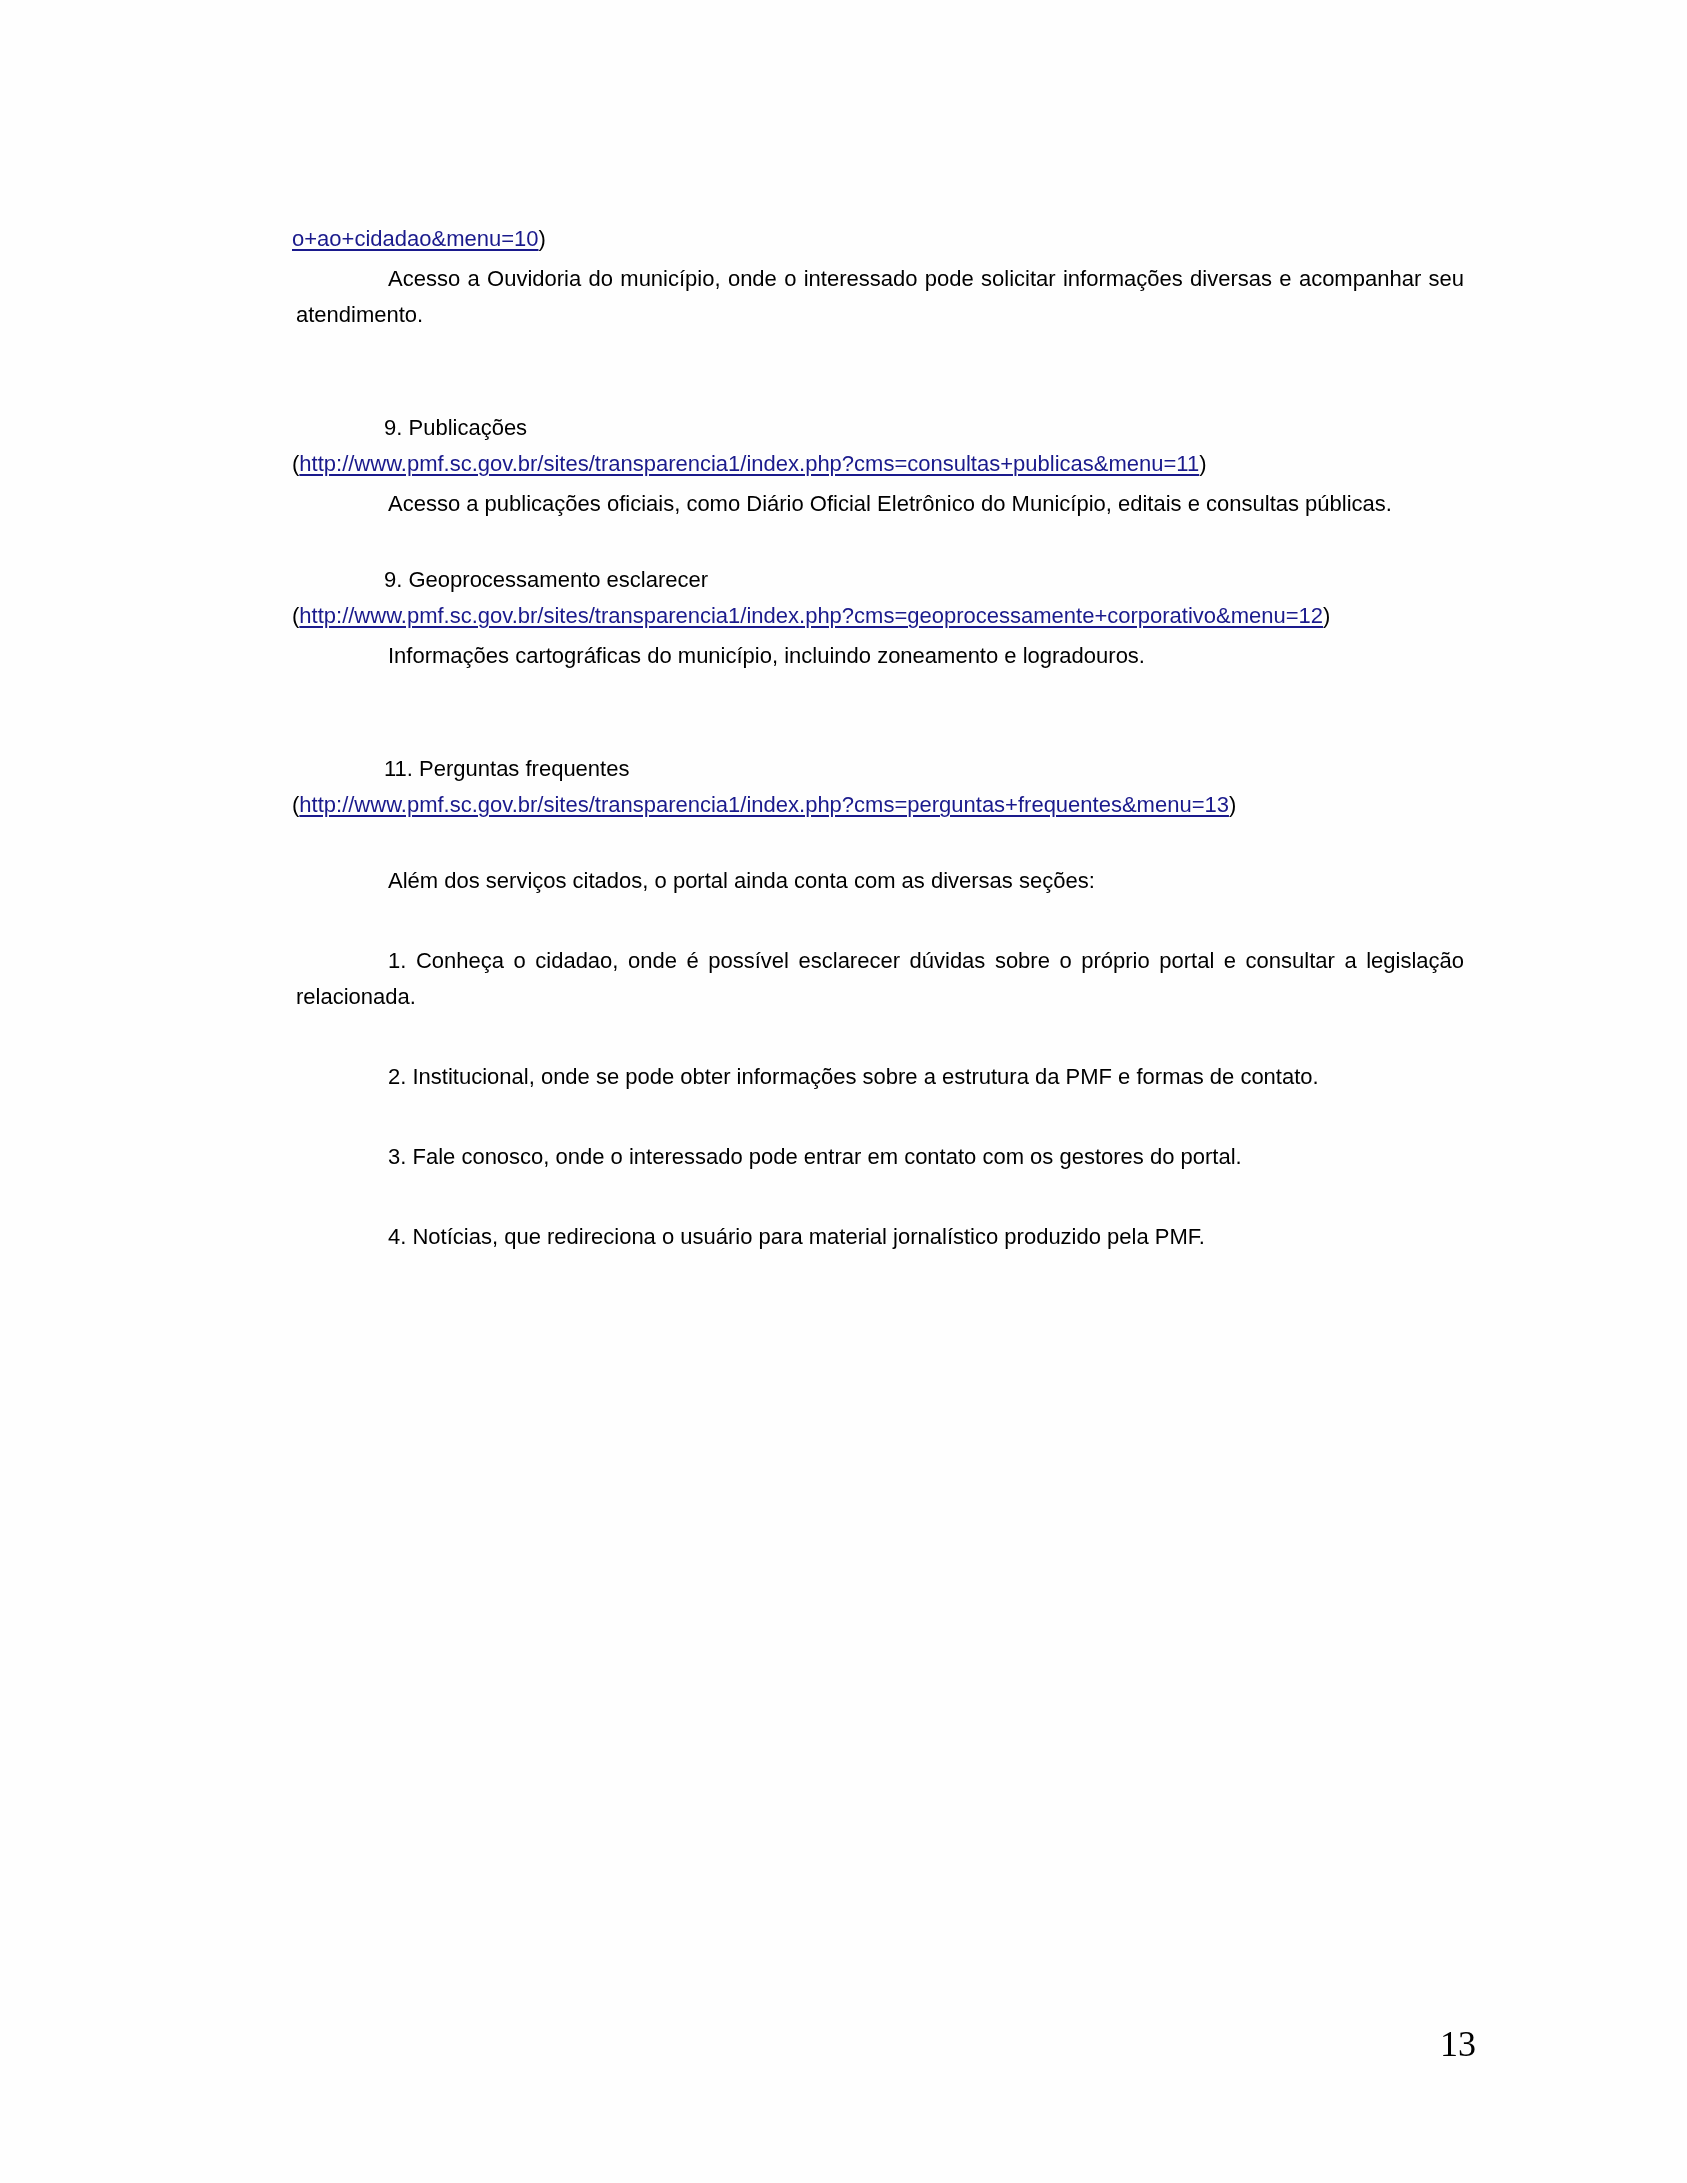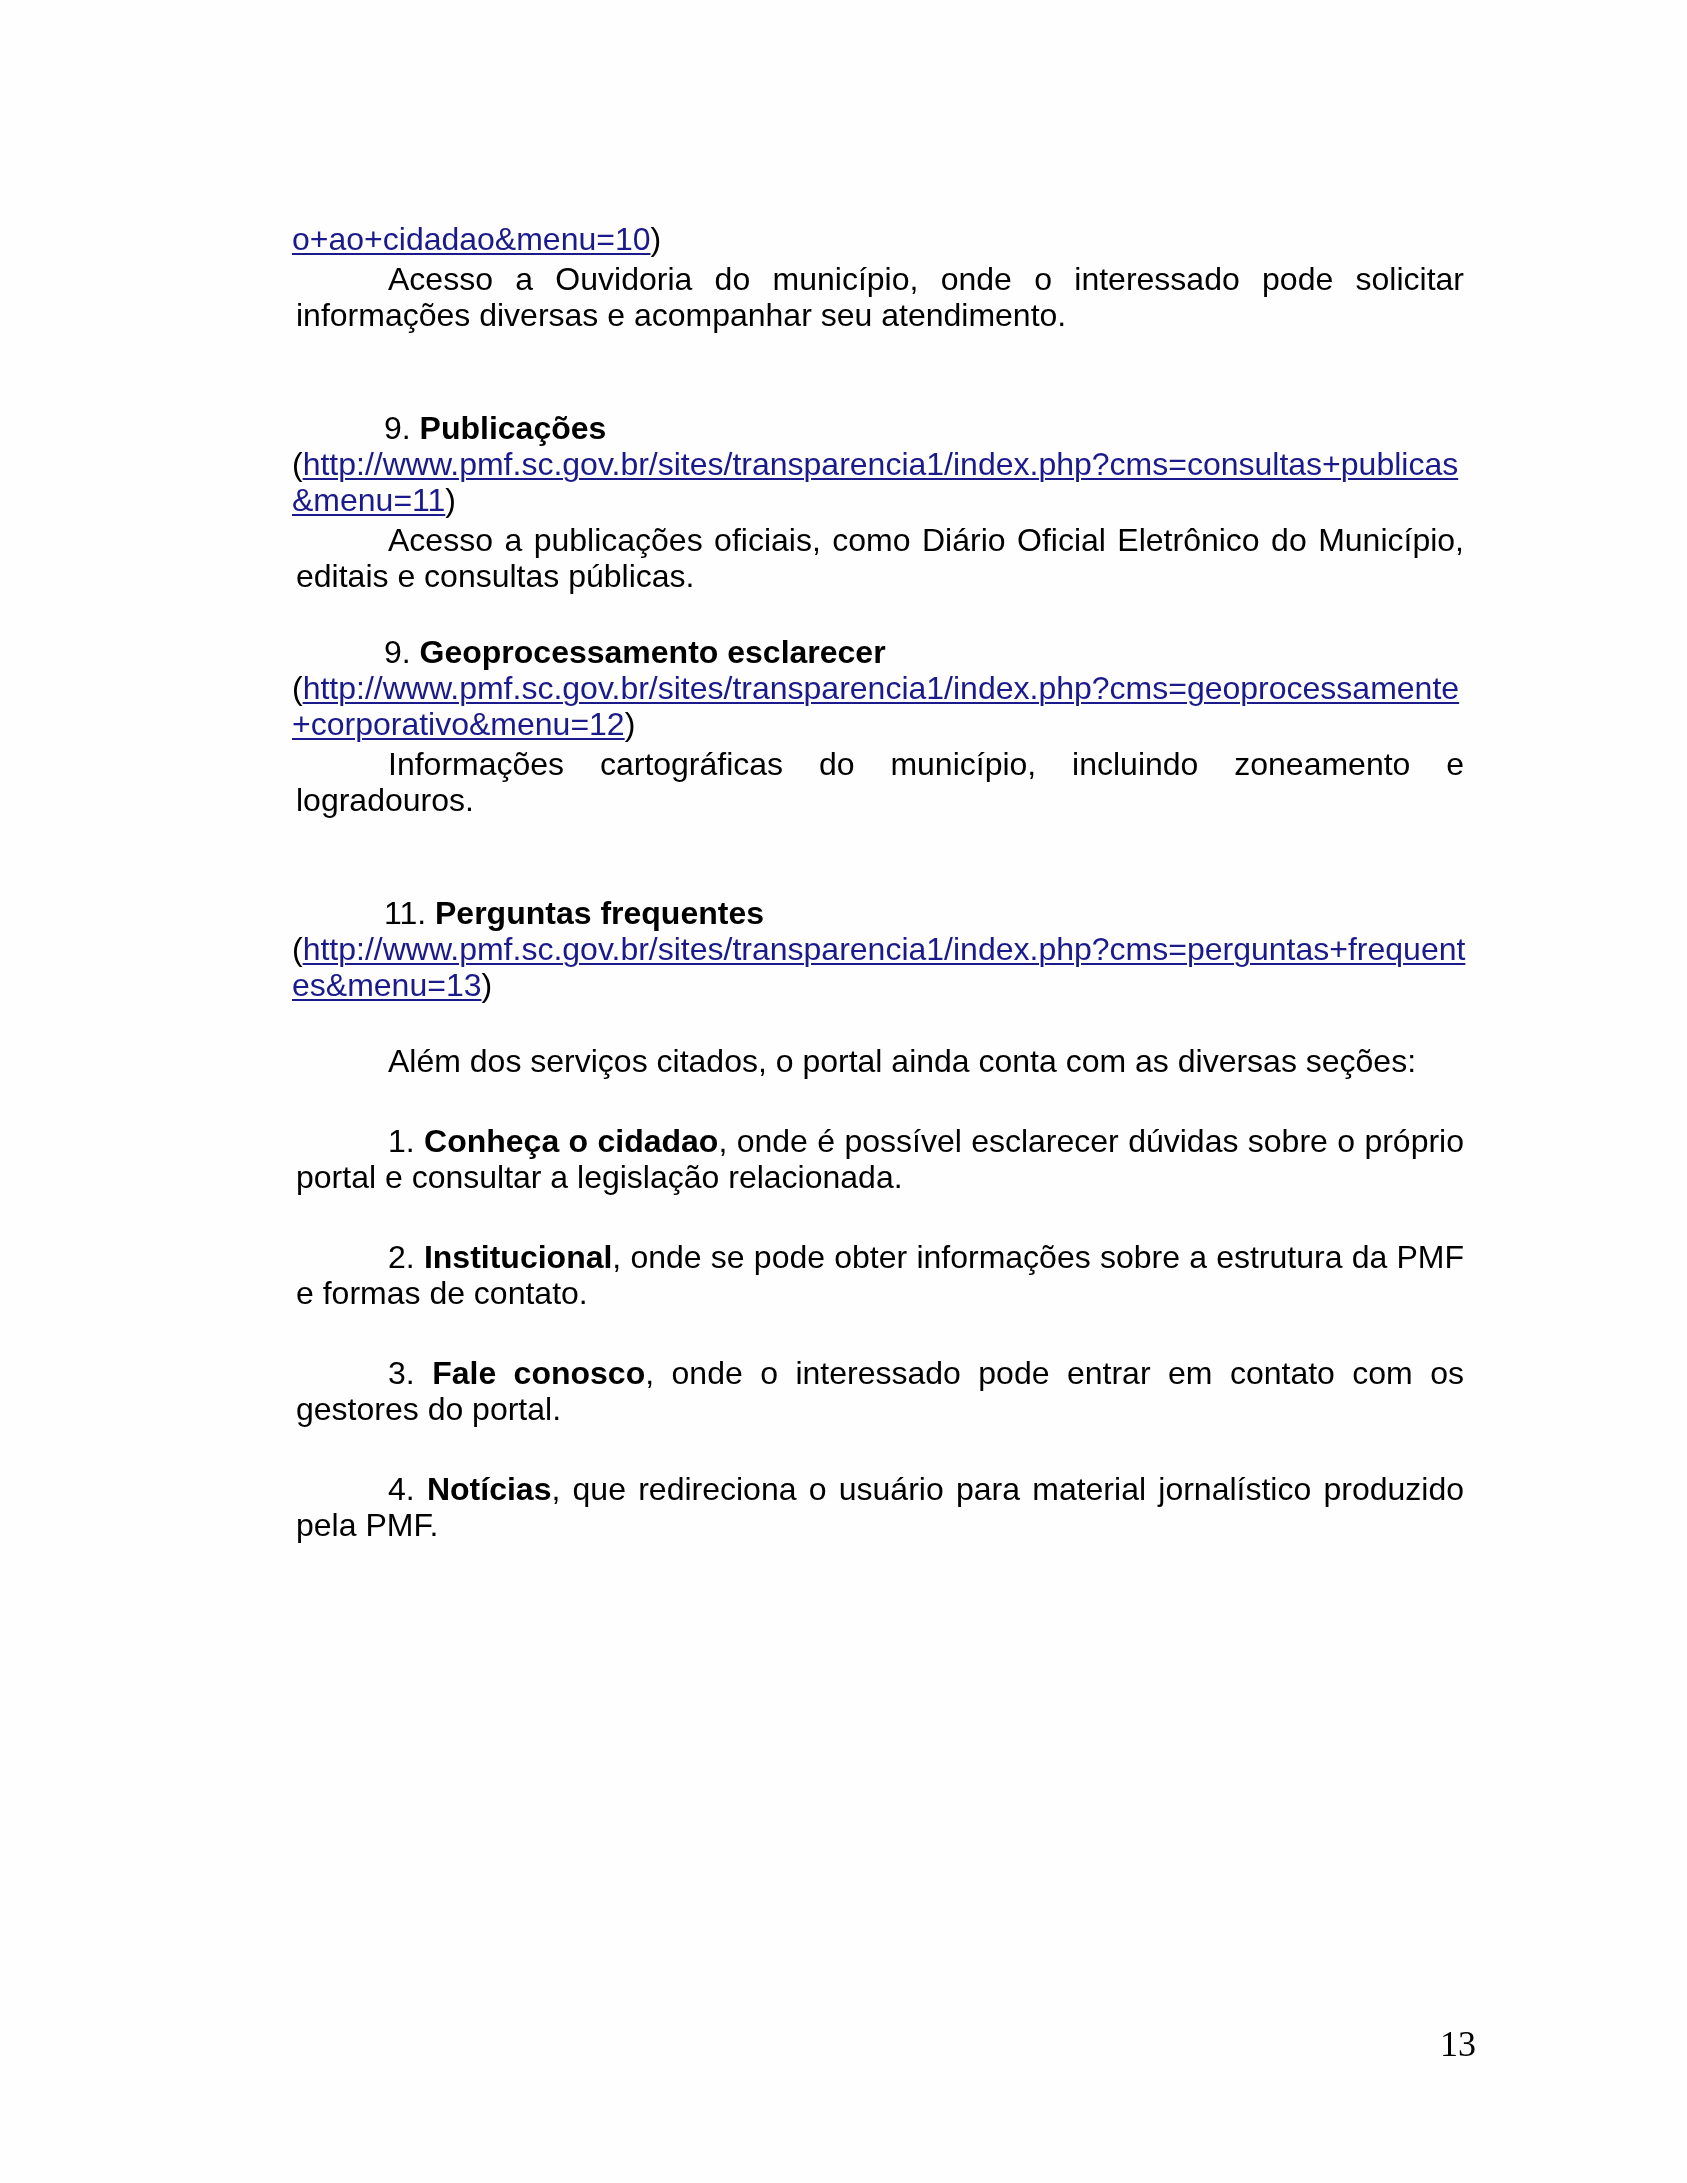--- a/index.html
+++ b/index.html
@@ -8,27 +8,27 @@
     background: #fefefe;
     position: relative;
     overflow: hidden;
     font-family: "Liberation Sans", sans-serif;
     color: #000;
   }
   .page {
     position: absolute;
     left: 292px; top: 221px;
     width: 1176px;
-    font-size: 32px;
+    font-size: 22px;
     line-height: 36px;
   }
   .p { margin: 4px; text-align: justify; text-align-last: left; }
   .indent { text-indent: 92px; }
   .link { color: #1a1a8c; text-decoration: underline; text-decoration-thickness: 1.6px; text-underline-offset: 3.3px; word-break: break-all; }
-  .b { font-weight: bold; }
+  .b { font-weight: normal; }
   .gap-s { height: 36px; }
   .gap-m { height: 36px; }
   .gap-l { height: 73px; }
   .heading-line { margin: 0; text-indent: 92px; }
   .url-line { margin: 0; word-break: break-all; }
   .page-number {
     position: absolute;
     left: 1440px; top: 2023px;
     font-family: "Liberation Serif", serif;
     font-size: 36px;

